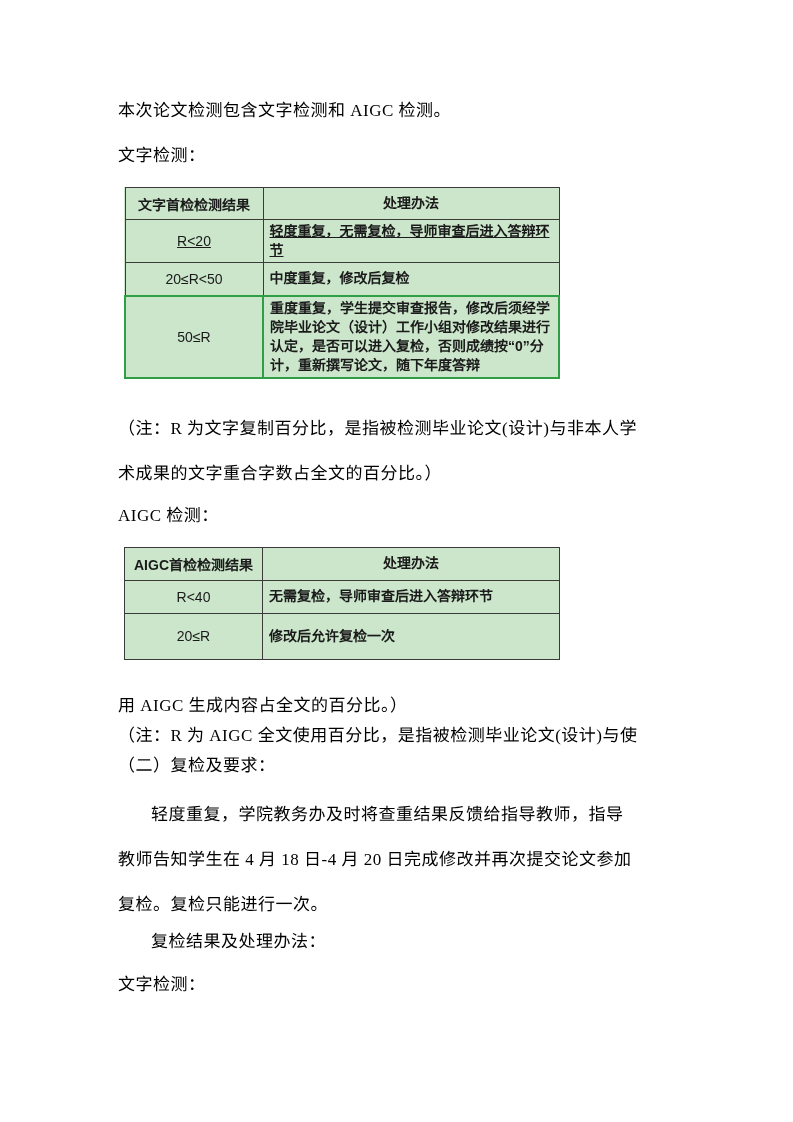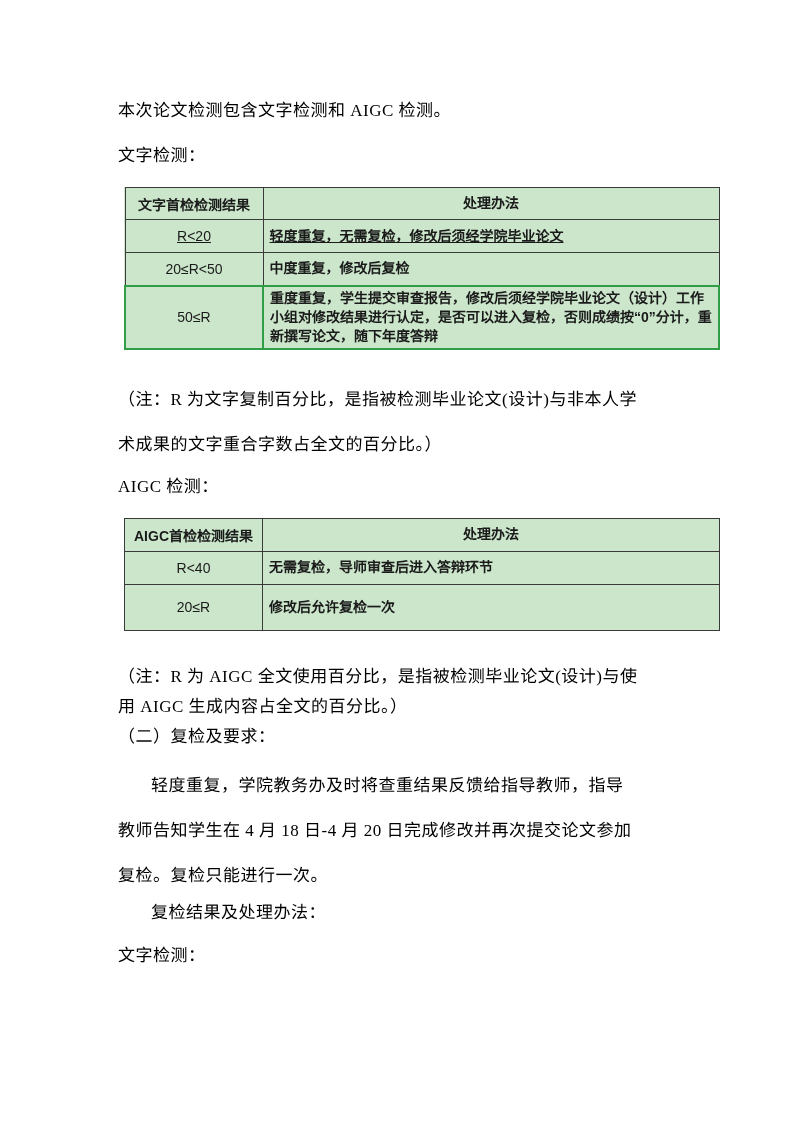--- a/index.html
+++ b/index.html
@@ -34,21 +34,21 @@
   .mb-after-note1 { margin-bottom: 19px; } 
   .mb-after-t2    { margin-bottom: 34px; } 
   .mb-sm  { margin-bottom: 7px; }    
   .mb-after-h2    { margin-bottom: 26px; }
   .mb-after-para  { margin-bottom: 15px; }
   .mb-after-label { margin-bottom: 19px; font-family: Liberation Mono, monospace; }
 
   
   table.check-table {
     border-collapse: collapse;
-    width: 596px;
+    width: 436px;
     margin-left: 6px;
     background: var(--cell-bg, #cbe6cb);
     font-family: "Liberation Sans", "DejaVu Sans", sans-serif;
     font-size: 14px;
     color: #1a1a1a;
     table-layout: fixed;
   }
   table.check-table th,
   table.check-table td {
     border: 1px solid var(--table-border, #3a3a3a);
@@ -90,21 +90,21 @@
     <table class="check-table" id="table-text-check">
       <thead>
         <tr>
           <th class="col-result">文字首检检测结果</th>
           <th class="col-action">处理办法</th>
         </tr>
       </thead>
       <tbody>
           <tr>
             <td class="col-result">R&lt;20</td>
-            <td class="col-action">轻度重复，无需复检，修改后须经学院毕业论文</td>
+            <td class="col-action">轻度重复，无需复检，导师审查后进入答辩环节</td>
           </tr>
           <tr>
             <td class="col-result">20≤R&lt;50</td>
             <td class="col-action">中度重复，修改后复检</td>
           </tr>
           <tr class="highlighted">
             <td class="col-result">50≤R</td>
             <td class="col-action">重度重复，学生提交审查报告，修改后须经学院毕业论文（设计）工作小组对修改结果进行认定，是否可以进入复检，否则成绩按“0”分计，重新撰写论文，随下年度答辩</td>
           </tr>
         </tbody>
@@ -130,22 +130,22 @@
             <td class="col-action">无需复检，导师审查后进入答辩环节</td>
           </tr>
           <tr>
             <td class="col-result">20≤R</td>
             <td class="col-action">修改后允许复检一次</td>
           </tr>
         </tbody>
     </table>
   </div>
 
+  <div class="line mb-sm">用 AIGC 生成内容占全文的百分比。）</div>
   <div class="line mb-sm">（注：R 为 AIGC 全文使用百分比，是指被检测毕业论文(设计)与使</div>
-  <div class="line mb-sm">用 AIGC 生成内容占全文的百分比。）</div>
 
   <div class="line mb-after-h2">（二）复检及要求：</div>
 
   <div class="line indent mb-lg">轻度重复，学院教务办及时将查重结果反馈给指导教师，指导</div>
   <div class="line mb-lg">教师告知学生在 4 月 18 日-4 月 20 日完成修改并再次提交论文参加</div>
   <div class="line mb-after-para">复检。复检只能进行一次。</div>
 
   <div class="line indent mb-after-label">复检结果及处理办法：</div>
 
   <div class="line">文字检测：</div>

